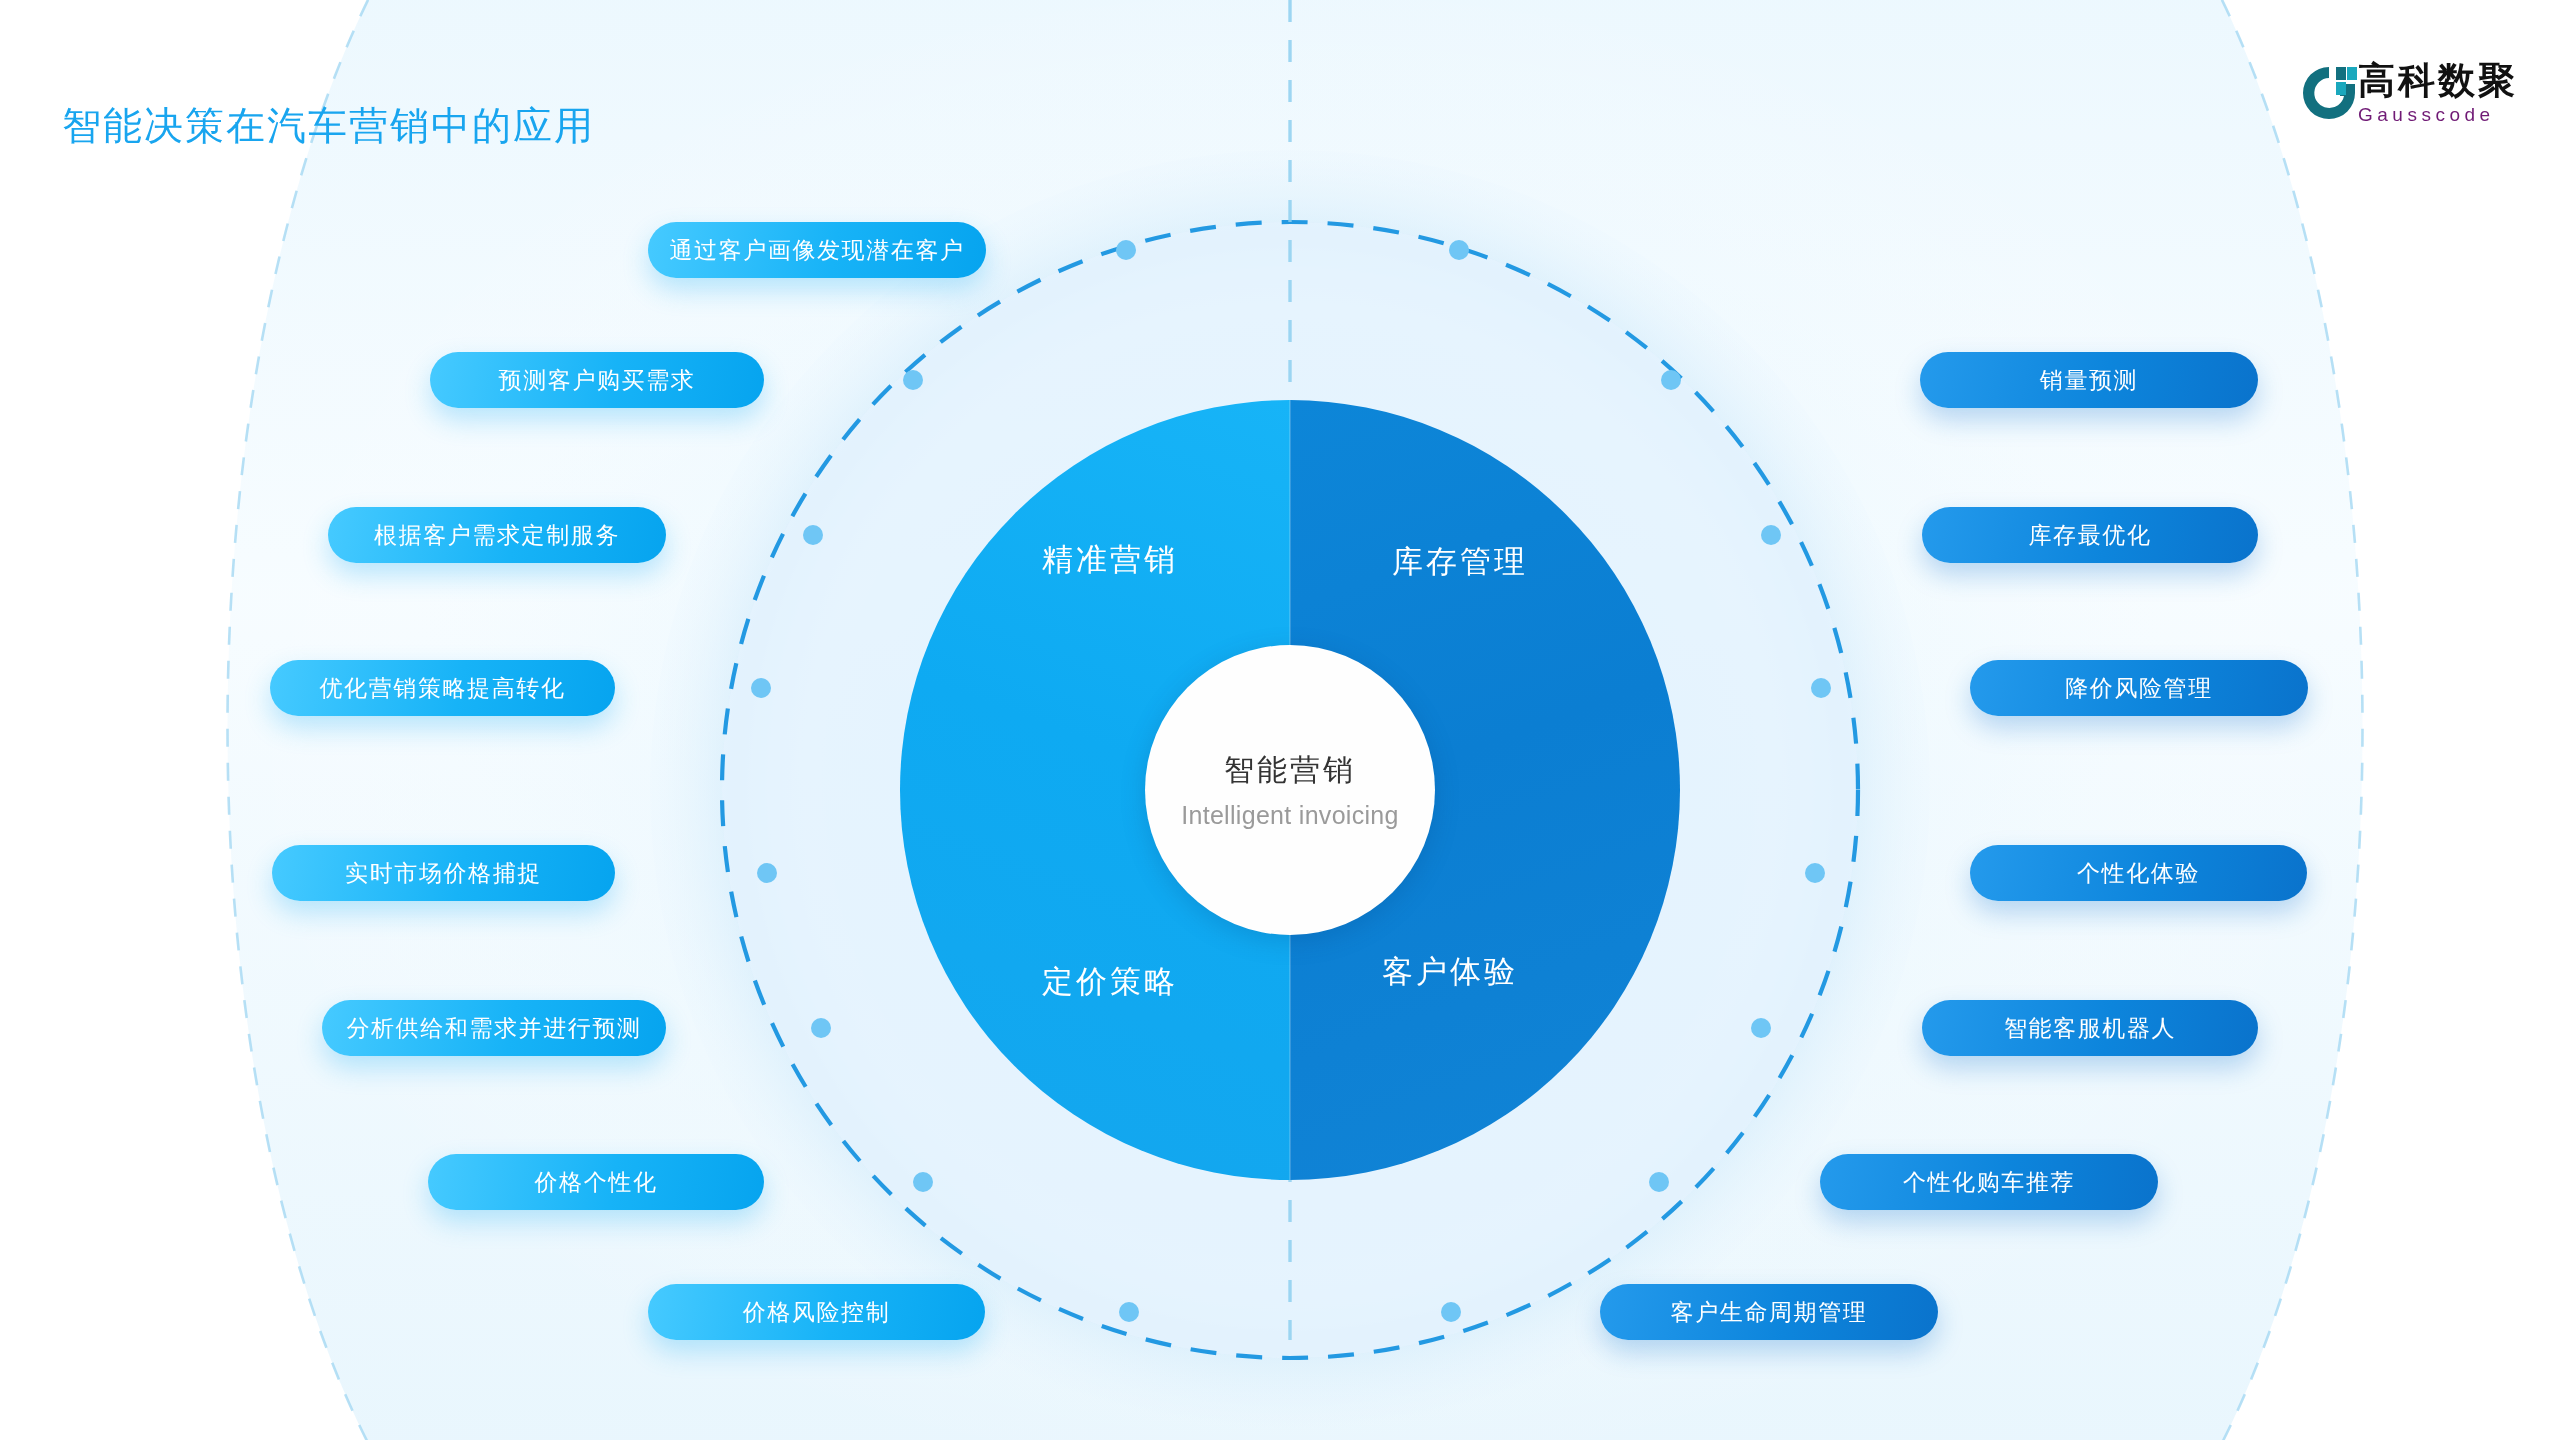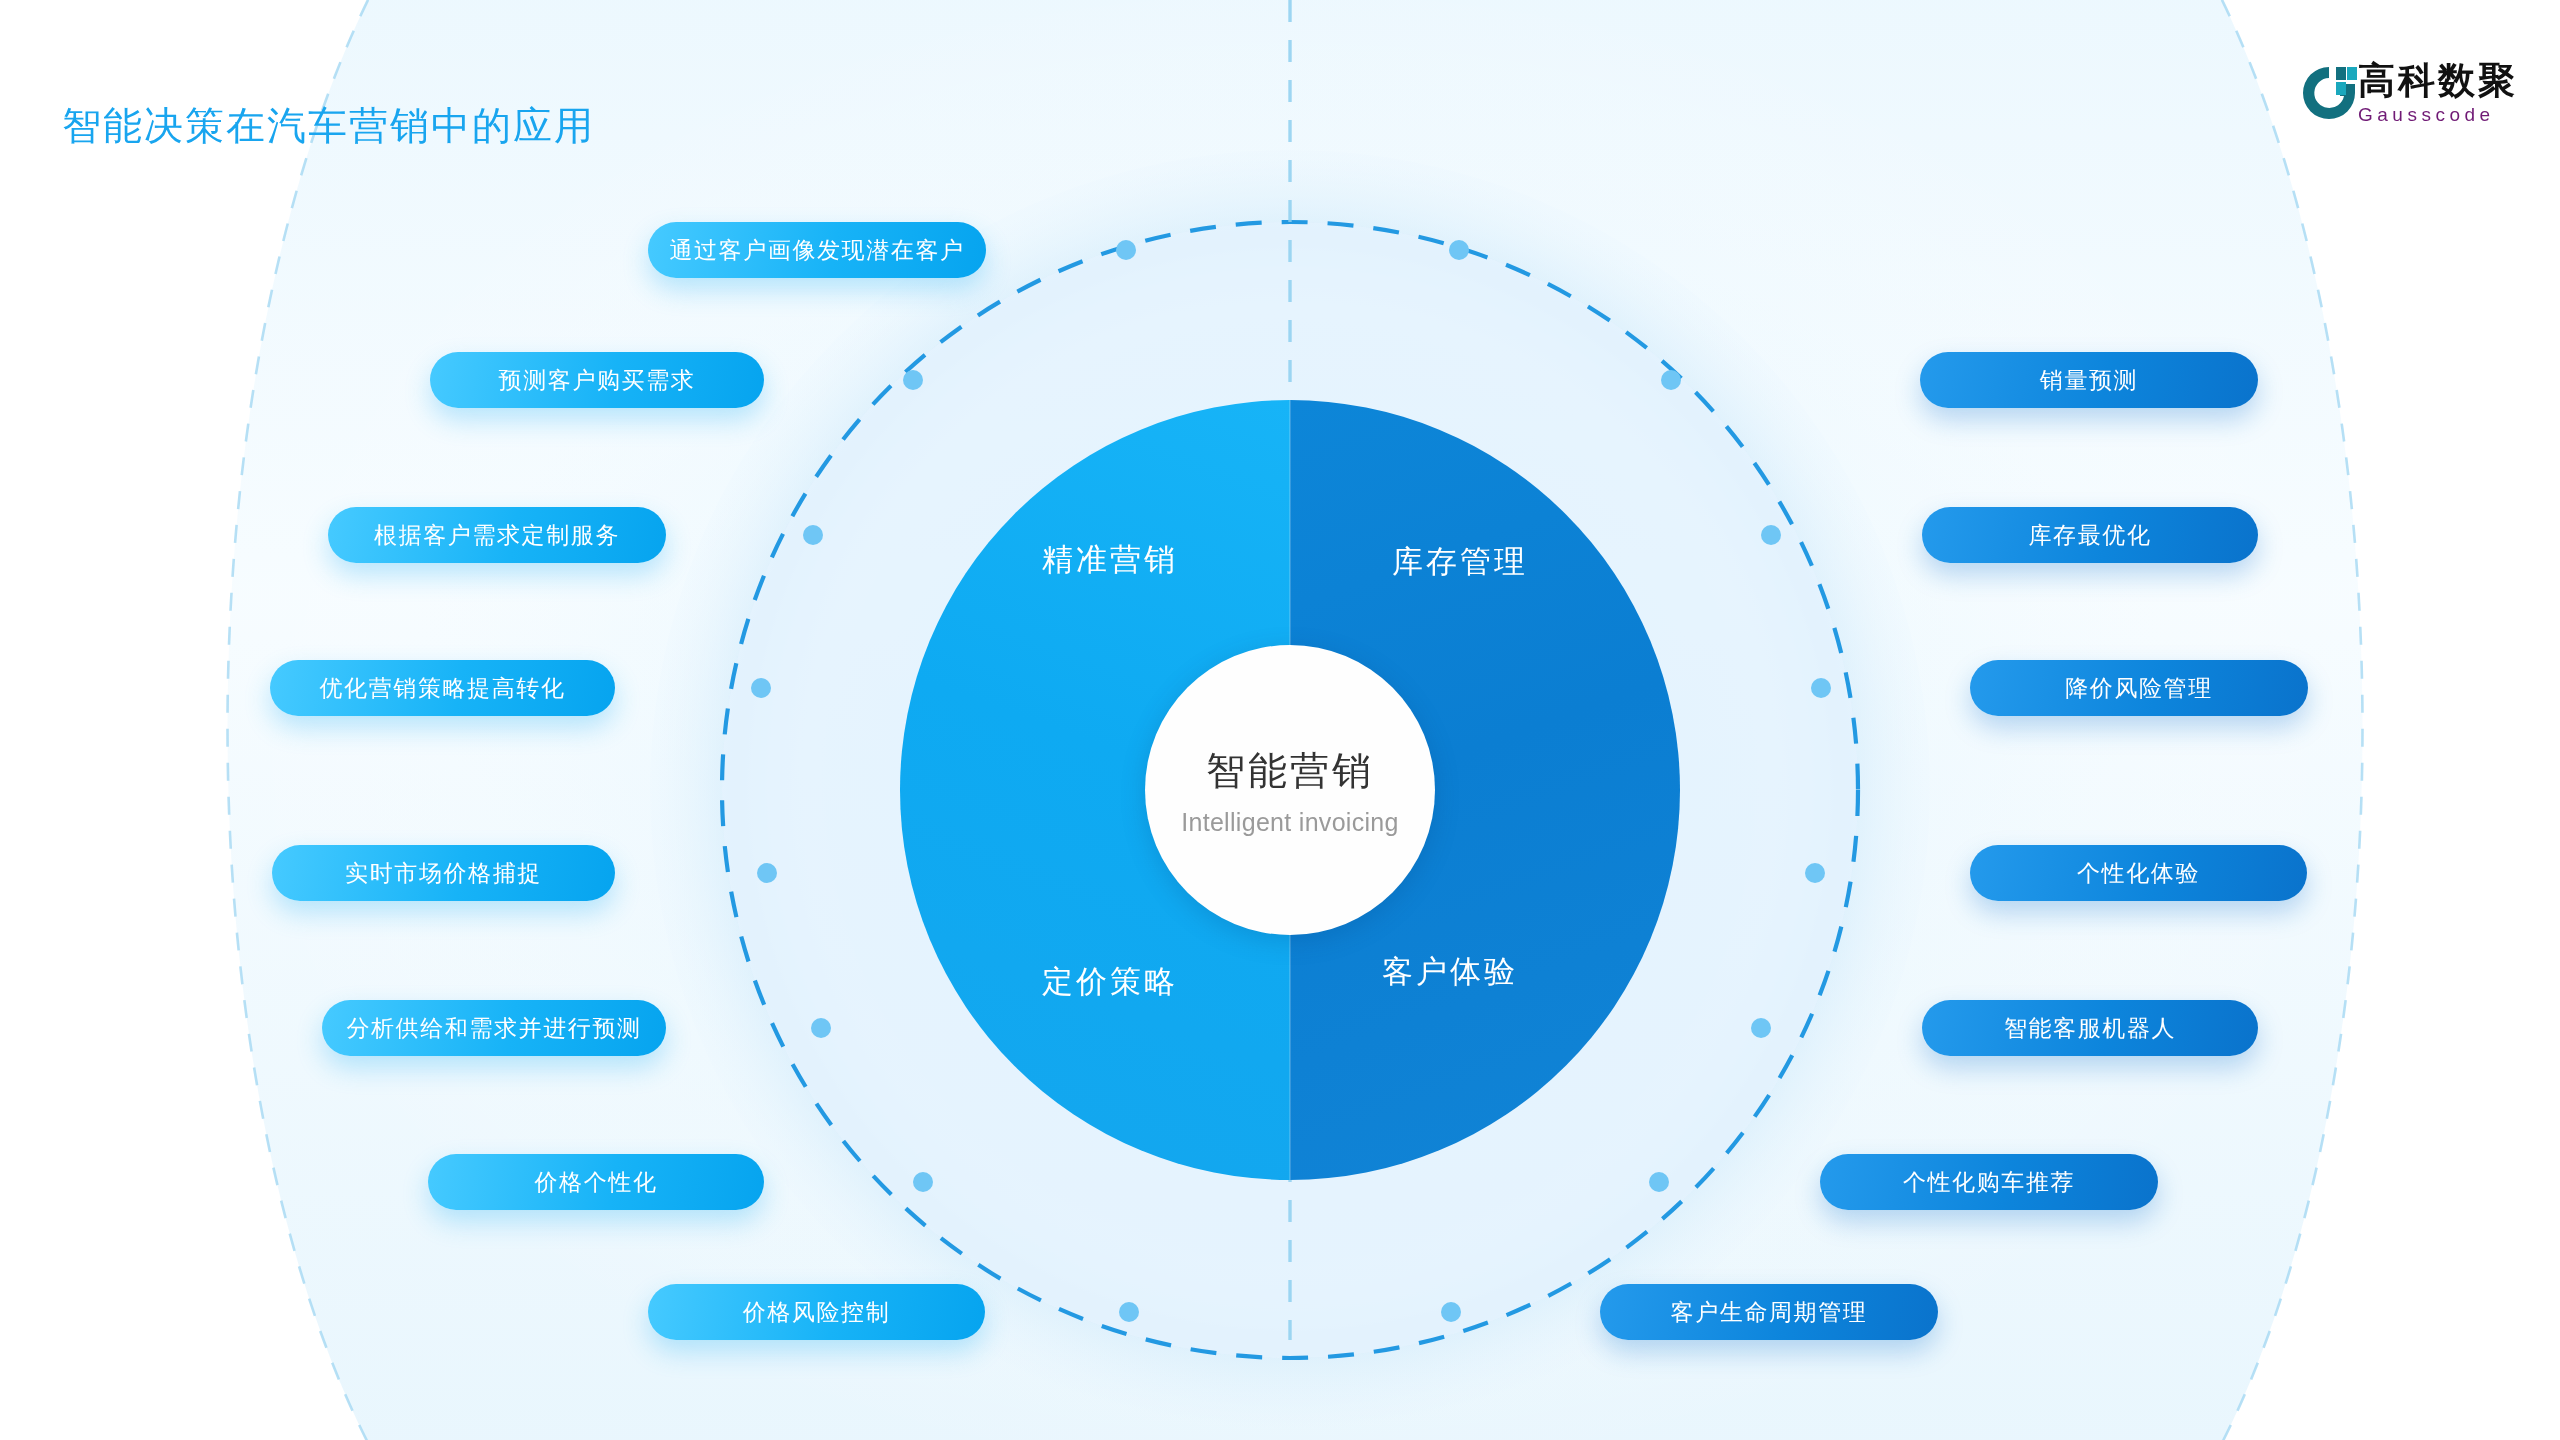--- a/index.html
+++ b/index.html
@@ -34,21 +34,21 @@
   #donut .halfR { position:absolute; right:0; top:0; width:50%; height:100%;
     background:linear-gradient(160deg,#0d86d8 0%,#0b7ed2 45%,#1184d6 100%); }
   #donut .seamV { position:absolute; left:calc(50% - 1px); top:0; width:2px; height:100%;
     background:rgba(255,255,255,0.18); }
 
   #hub {
     position:absolute; left:1145px; top:645px; width:290px; height:290px; border-radius:50%;
     background:#fefefe; box-shadow:0 6px 26px rgba(0,60,120,0.20);
     display:flex; flex-direction:column; align-items:center; justify-content:center;
   }
-  #hub .hub-cn { font-size:39px; color:#333333; letter-spacing:3px; }
+  #hub .hub-cn { font-size:30px; color:#333333; letter-spacing:3px; }
   #hub .hub-en { font-size:25px; color:#9a9a9a; margin-top:10px; letter-spacing:0.3px; }
 
   .quad-label {
     position:absolute; color:#ffffff; font-size:31px; letter-spacing:3px; white-space:nowrap;
   }
   .q-tl { left:1042px; top:539px; }
   .q-tr { left:1392px; top:541px; }
   .q-bl { left:1042px; top:961px; }
   .q-br { left:1382px; top:951px; }
 

